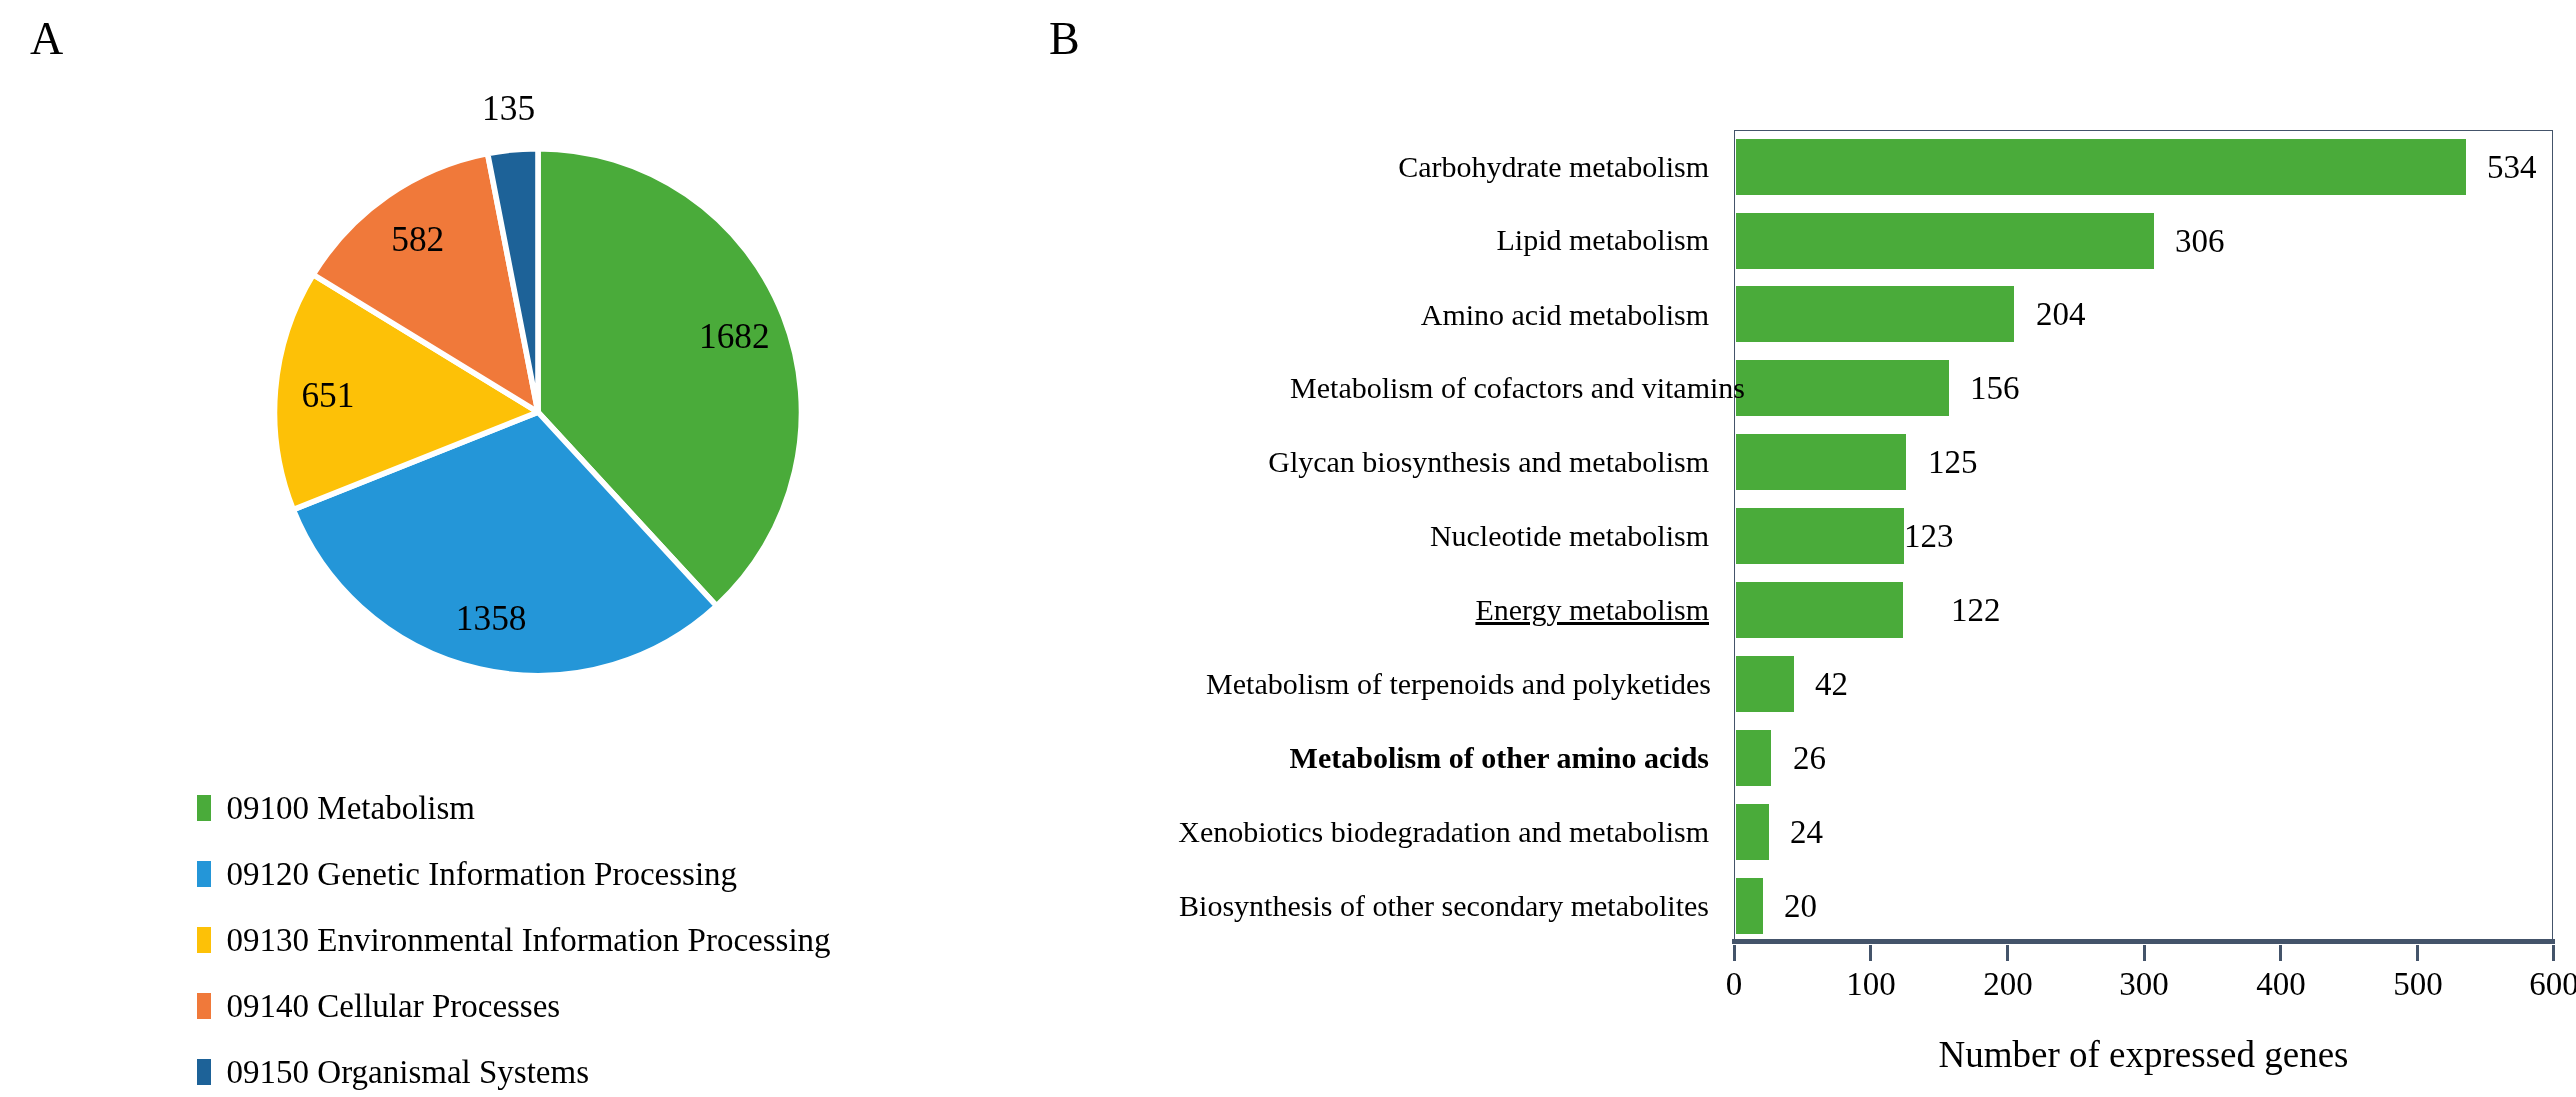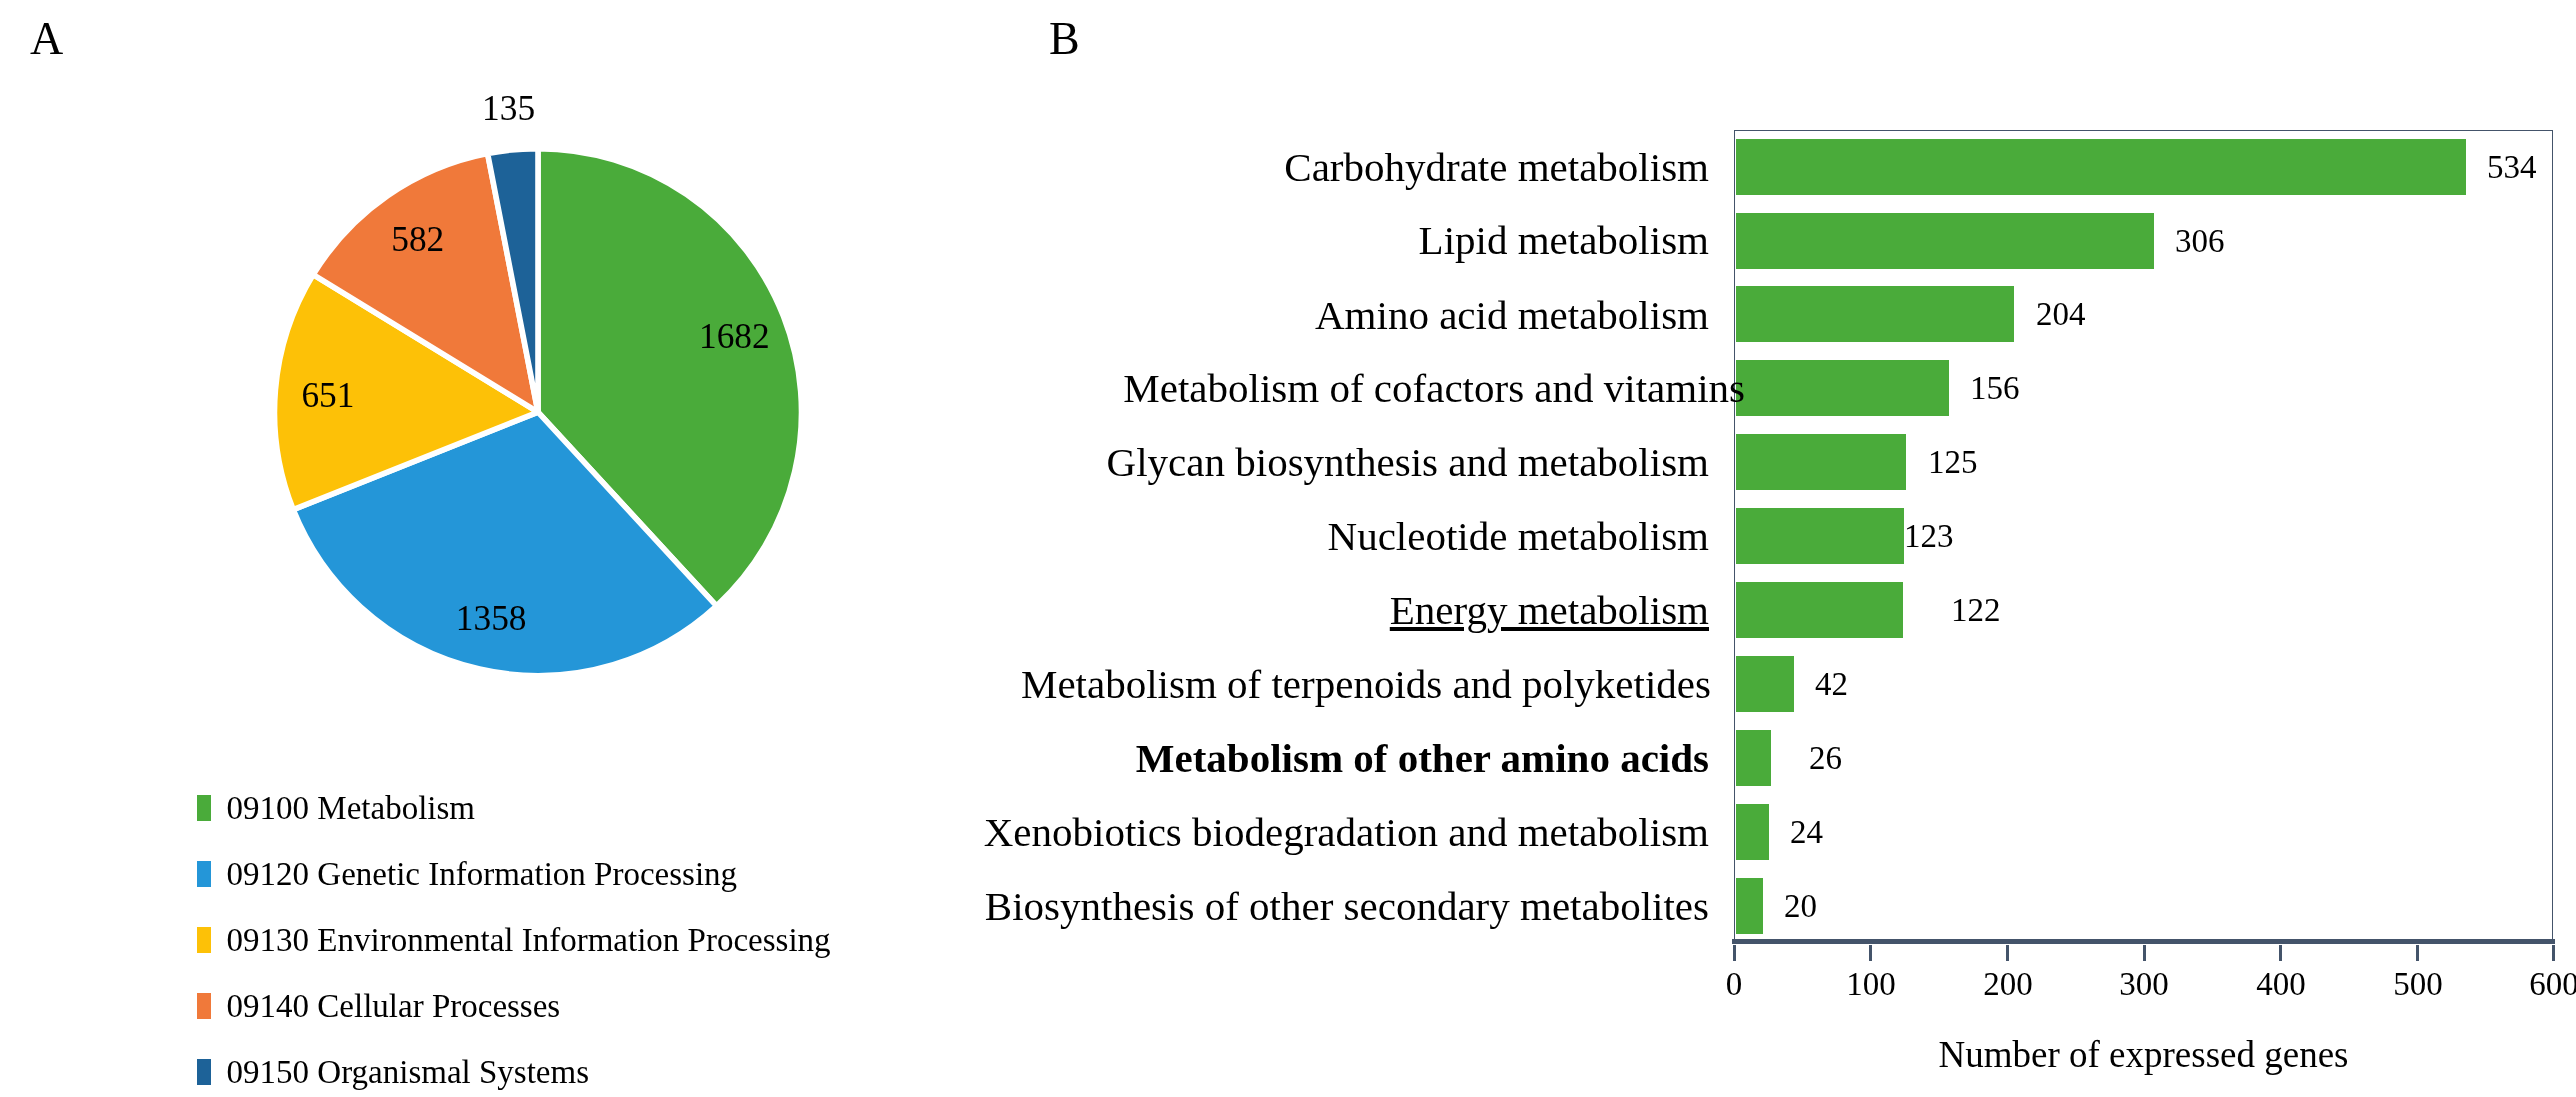--- a/index.html
+++ b/index.html
@@ -49,21 +49,21 @@
   .bar { position: absolute; height: 56px; }
   .bar-value {
     position: absolute;
     height: 56px; line-height: 56px;
     font-size: 33px; white-space: nowrap;
   }
   .bar-cat {
     position: absolute;
     width: 750px;
     text-align: right;
-    font-size: 41px;
+    font-size: 30px;
     white-space: nowrap;
   }
   .tick { position: absolute; top: 945px; width: 2.5px; height: 16px; background: #44546a; }
   .tick-label {
     position: absolute;
     top: 966px;
     width: 112px;
     text-align: center;
     font-size: 33px;
   }
@@ -146,21 +146,21 @@
       <div class="bar" style="left: 1736px; top: 508px; width: 168px; background: rgb(74, 171, 58);"></div>
       <div class="bar-value" style="left: 1904px; top: 508px;">123</div>
       <div class="bar-cat" style="left: 959px; top: 499px; height: 74px; line-height: 74px;">Nucleotide metabolism</div>
       <div class="bar" style="left: 1736px; top: 582px; width: 167px; background: rgb(74, 171, 58);"></div>
       <div class="bar-value" style="left: 1924px; top: 582px; margin-left: 27px;">122</div>
       <div class="bar-cat" style="left: 959px; top: 573px; height: 74px; line-height: 74px; text-decoration: underline;">Energy metabolism</div>
       <div class="bar" style="left: 1736px; top: 656px; width: 58px; background: rgb(74, 171, 58);"></div>
       <div class="bar-value" style="left: 1815px; top: 656px;">42</div>
       <div class="bar-cat" style="left: 961px; top: 647px; height: 74px; line-height: 74px;">Metabolism of terpenoids and polyketides</div>
       <div class="bar" style="left: 1736px; top: 730px; width: 35px; background: rgb(74, 171, 58);"></div>
-      <div class="bar-value" style="left: 1793px; top: 730px; margin-left: 16px;">26</div>
+      <div class="bar-value" style="left: 1793px; top: 730px;">26</div>
       <div class="bar-cat" style="left: 959px; top: 721px; height: 74px; line-height: 74px; font-weight: bold;">Metabolism of other amino acids</div>
       <div class="bar" style="left: 1736px; top: 804px; width: 33px; background: rgb(74, 171, 58);"></div>
       <div class="bar-value" style="left: 1790px; top: 804px;">24</div>
       <div class="bar-cat" style="left: 959px; top: 795px; height: 74px; line-height: 74px;">Xenobiotics biodegradation and metabolism</div>
       <div class="bar" style="left: 1736px; top: 878px; width: 27px; background: rgb(74, 171, 58);"></div>
       <div class="bar-value" style="left: 1784px; top: 878px;">20</div>
       <div class="bar-cat" style="left: 959px; top: 869px; height: 74px; line-height: 74px;">Biosynthesis of other secondary metabolites</div>
       <div class="tick" style="left: 1733px; background: rgb(68, 84, 106);"></div>
       <div class="tick-label" style="left: 1678px;">0</div>
       <div class="tick" style="left: 1869px; background: rgb(68, 84, 106);"></div>

